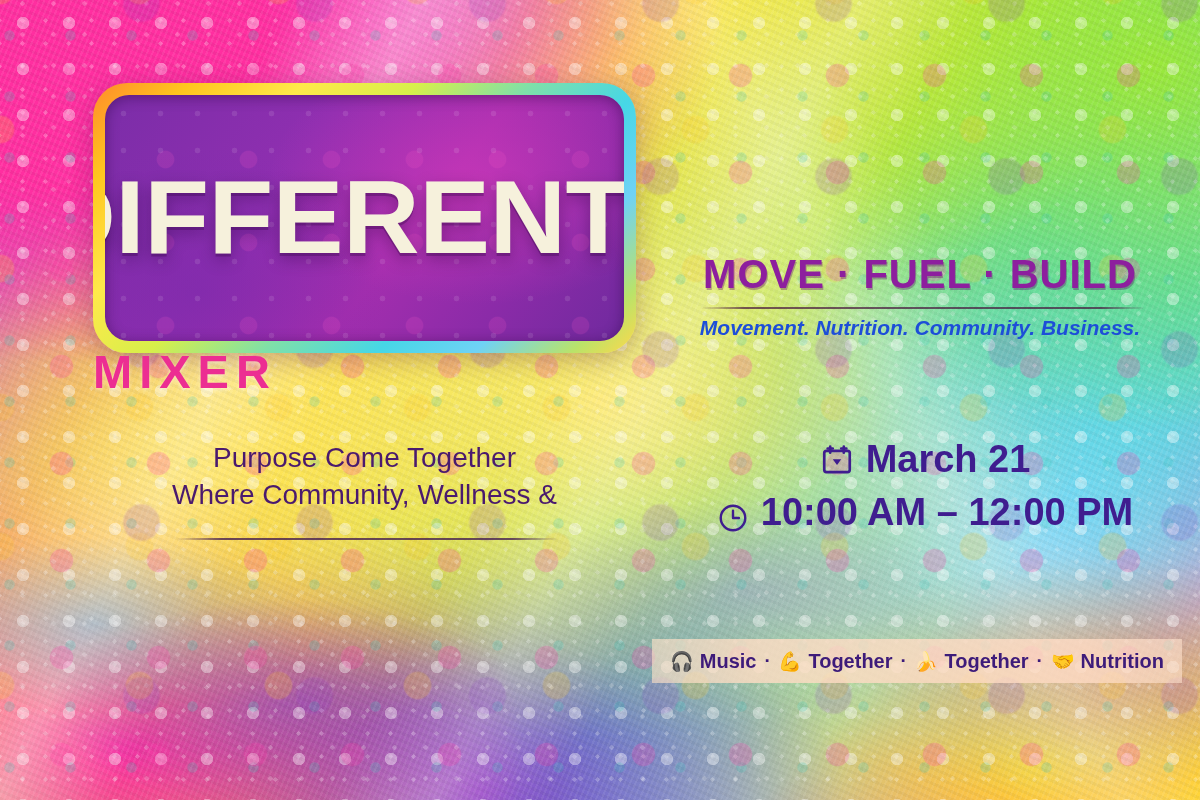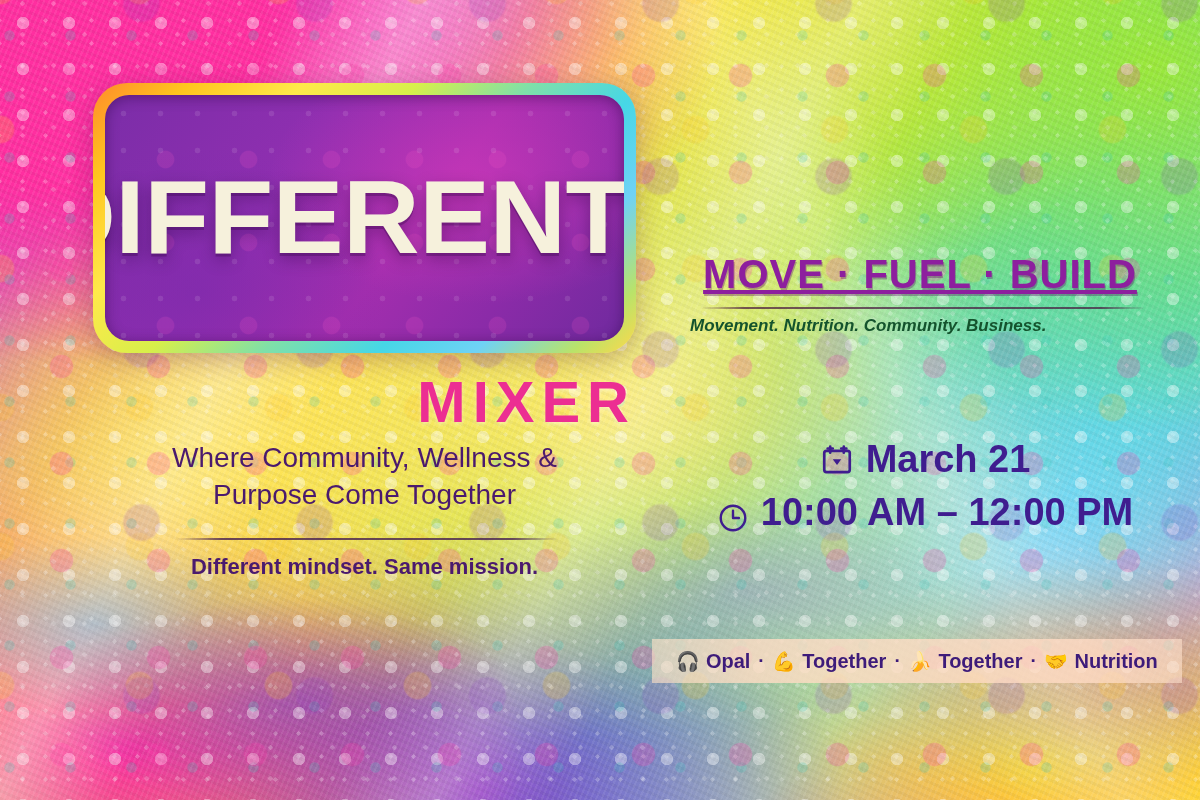--- a/index.html
+++ b/index.html
@@ -130,24 +130,24 @@
     letter-spacing:-0.5px;
     line-height:.92;
     text-shadow:0 3px 0 rgba(60,10,80,.35), 0 6px 16px rgba(40,0,60,.35);
     transform:scaleX(1.02);
   }
   .badge-built    { font-size:104px; margin-bottom:2px; }
   .badge-different{ font-size:104px; }
 
   
   .mixer {
-    position:absolute; left:93px; top:368px;
+    position:absolute; left:93px; top:344px;
     width:543px;
-    text-align:right;
-    font-size:58px; font-weight:700;
+    text-align:left;
+    font-size:47px; font-weight:700;
     letter-spacing:7px;
     color:#ec2e92;
     text-shadow:0 2px 4px rgba(255,255,255,.45);
   }
 
   
   .left-sub {
     position:absolute; left:93px; top:440px;
     width:543px; text-align:center;
     font-size:28px; line-height:1.32;
@@ -168,32 +168,31 @@
 
   
   .move-fuel {
     position:absolute; left:690px; top:252px;
     width:460px; text-align:center;
     font-size:40px; font-weight:700;
     letter-spacing:1px;
     color:#8d1f9e;
     text-shadow:1px 2px 0 rgba(90,10,100,.35);
     white-space:nowrap;
-    text-decoration:underline;
   }
   .right-rule {
     position:absolute; left:700px; top:307px;
     width:446px; height:2px;
     background:linear-gradient(90deg, rgba(70,20,60,0) 0%, rgba(70,20,60,.7) 10%, rgba(70,20,60,.7) 90%, rgba(70,20,60,0) 100%);
   }
   .move-sub {
     position:absolute; left:690px; top:316px;
-    width:460px; text-align:left;
-    font-size:17px; font-style:italic; font-weight:600;
-    color:#14532d;
+    width:460px; text-align:center;
+    font-size:21px; font-style:italic; font-weight:600;
+    color:#1d4ed8;
     white-space:nowrap;
   }
 
   
   .details {
     position:absolute; left:690px; top:438px;
     width:470px;
     display:flex; flex-direction:column; align-items:center;
     gap:10px;
   }
@@ -241,25 +240,24 @@
     <div class="badge">
       <div class="badge-inner">
         <div class="badge-line badge-built">BUILT</div>
         <div class="badge-line badge-different">DIFFERENT</div>
       </div>
     </div>
 
     <div class="mixer">MIXER</div>
 
     <div class="left-sub">
+      <div>Purpose Come Together</div>
       <div>Where Community, Wellness &amp;</div>
-      <div>Purpose Come Together</div>
     </div>
     <div class="left-rule"></div>
-    <div class="left-tag">Different mindset. Same mission.</div>
 
     <div class="move-fuel">MOVE · FUEL · BUILD</div>
     <div class="right-rule"></div>
     <div class="move-sub">Movement. Nutrition. Community. Business.</div>
 
     <div class="details">
 
       <div class="detail-row d-date">
         <span class="ico">
           <svg width="34" height="34" viewBox="0 0 24 24" fill="none" stroke="#3f1d8f" stroke-width="1.9" stroke-linecap="round" stroke-linejoin="round">
@@ -282,21 +280,21 @@
         <span>10:00 AM – 12:00 PM</span>
       </div>
 
 
     </div>
 
     <div class="feature-bar">
 
       <span class="feat">
         <span class="feat-emoji">🎧</span>
-        <span>Opal</span>
+        <span>Music</span>
       </span>
       <span class="feat-dot">·</span>
 
       <span class="feat">
         <span class="feat-emoji">💪</span>
         <span>Together</span>
       </span>
       <span class="feat-dot">·</span>
 
       <span class="feat">

